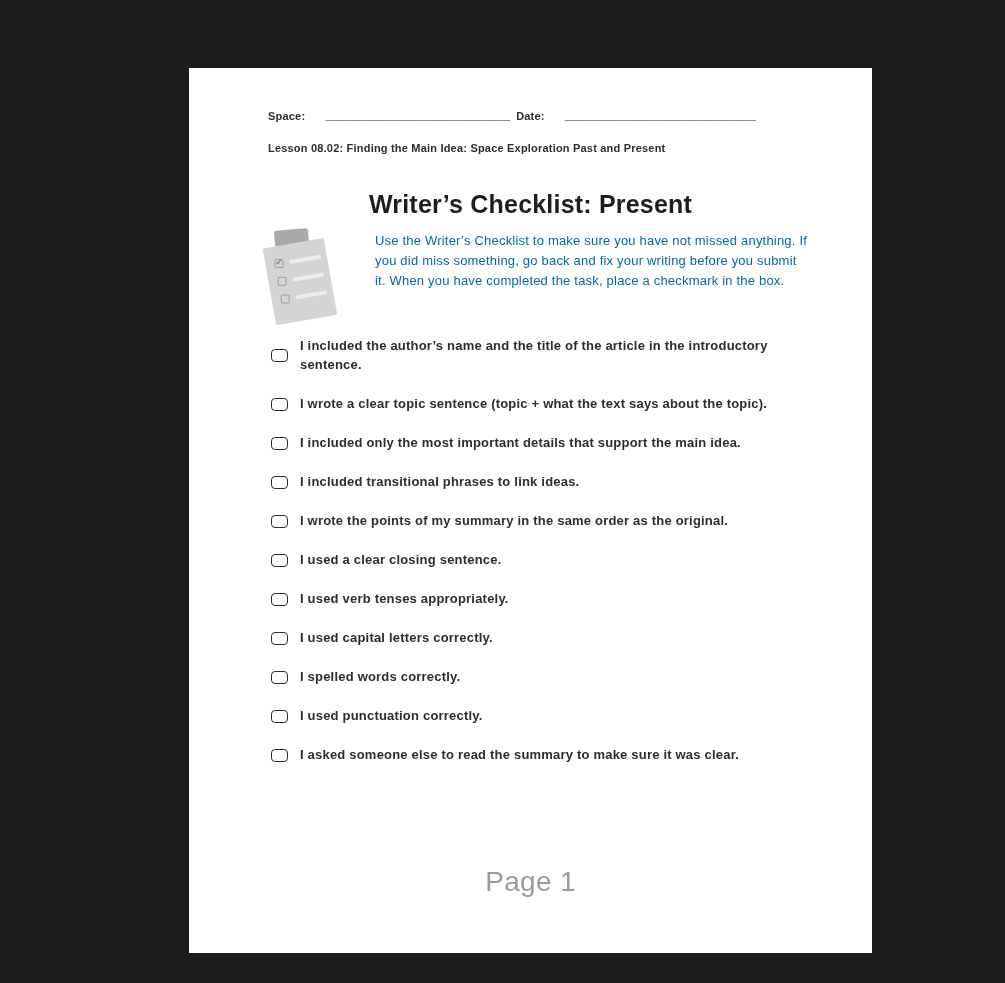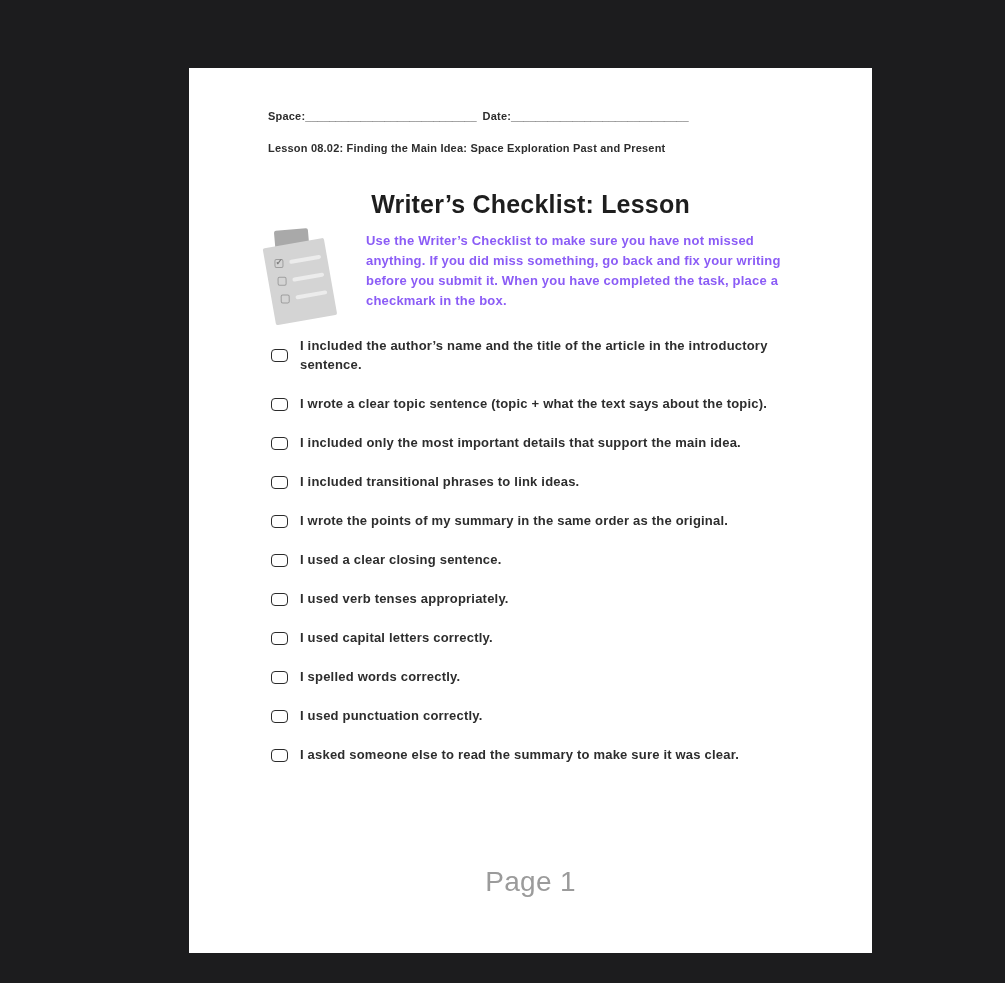--- a/index.html
+++ b/index.html
@@ -16,21 +16,21 @@
     width:683px; height:885px;
     background:#ffffff;
     color:#2d2d2d;
   }
   
   .name-date {
     position:absolute; left:79px; top:42px;
     font-size:11px; font-weight:700; letter-spacing:.2px;
     white-space:nowrap; color:#2d2d2d;
   }
-  .name-date .blank { margin:0 6px 0 0; letter-spacing:0; }
+  .name-date .blank { margin:0 6px 0 20px; letter-spacing:0;font-family:Liberation Mono, monospace; }
   .lesson {
     position:absolute; left:79px; top:72px;
     font-size:11px; font-weight:700; line-height:17px;
     letter-spacing:.2px; color:#2d2d2d;
   }
   .doc-title {
     position:absolute; left:0; right:0; top:122px;
     text-align:center;
     font-size:25px; font-weight:700; color:#1e1e1e;
     letter-spacing:.2px;
@@ -64,24 +64,24 @@
     content:"\2713";
     position:absolute; left:0px; top:-3px;
     font-size:9px; color:#7f7f7f; font-weight:700;
   }
   .cline {
     height:4px; width:32px; margin-left:6px;
     background:#ececec; border-radius:2px;
   }
   
   .instructions {
-    position:absolute; left:177px; top:163px;
+    position:absolute; left:186px; top:163px;
     width:436px;
-    font-size:13px; font-weight:700; line-height:20px;
-    letter-spacing:.2px; color:#8b5cf6;
+    font-size:13px; font-weight:400; line-height:20px;
+    letter-spacing:.2px; color:#0369a1;
   }
   
   .checklist { position:absolute; left:82px; top:268px; width:545px; }
   .check-item { display:flex; align-items:center; margin-bottom:20px; }
   .checkbox {
     flex:0 0 auto;
     width:17px; height:13px;
     border:1.6px solid #2b2b2b; border-radius:4px;
     margin:1px 12px 0 0;
     background:#ffffff;
@@ -106,21 +106,21 @@
 <div class="sheet">
 
   <div class="name-date">
     <span>Space:</span><span class="blank">____________________________</span><span>Date:</span><span class="blank">_____________________________</span>
   </div>
 
   <div class="lesson">
     <div>Lesson 08.02: Finding the Main Idea: Space Exploration Past and Present</div>
   </div>
 
-  <h1 class="doc-title">Writer’s Checklist: Lesson</h1>
+  <h1 class="doc-title">Writer’s Checklist: Present</h1>
 
   <div class="clipboard">
     <div class="clip"></div>
     <div class="cpaper">
       <div class="crow">
         <span class="cbox checked"></span>
         <span class="cline"></span>
       </div>
       <div class="crow">
         <span class="cbox"></span>

